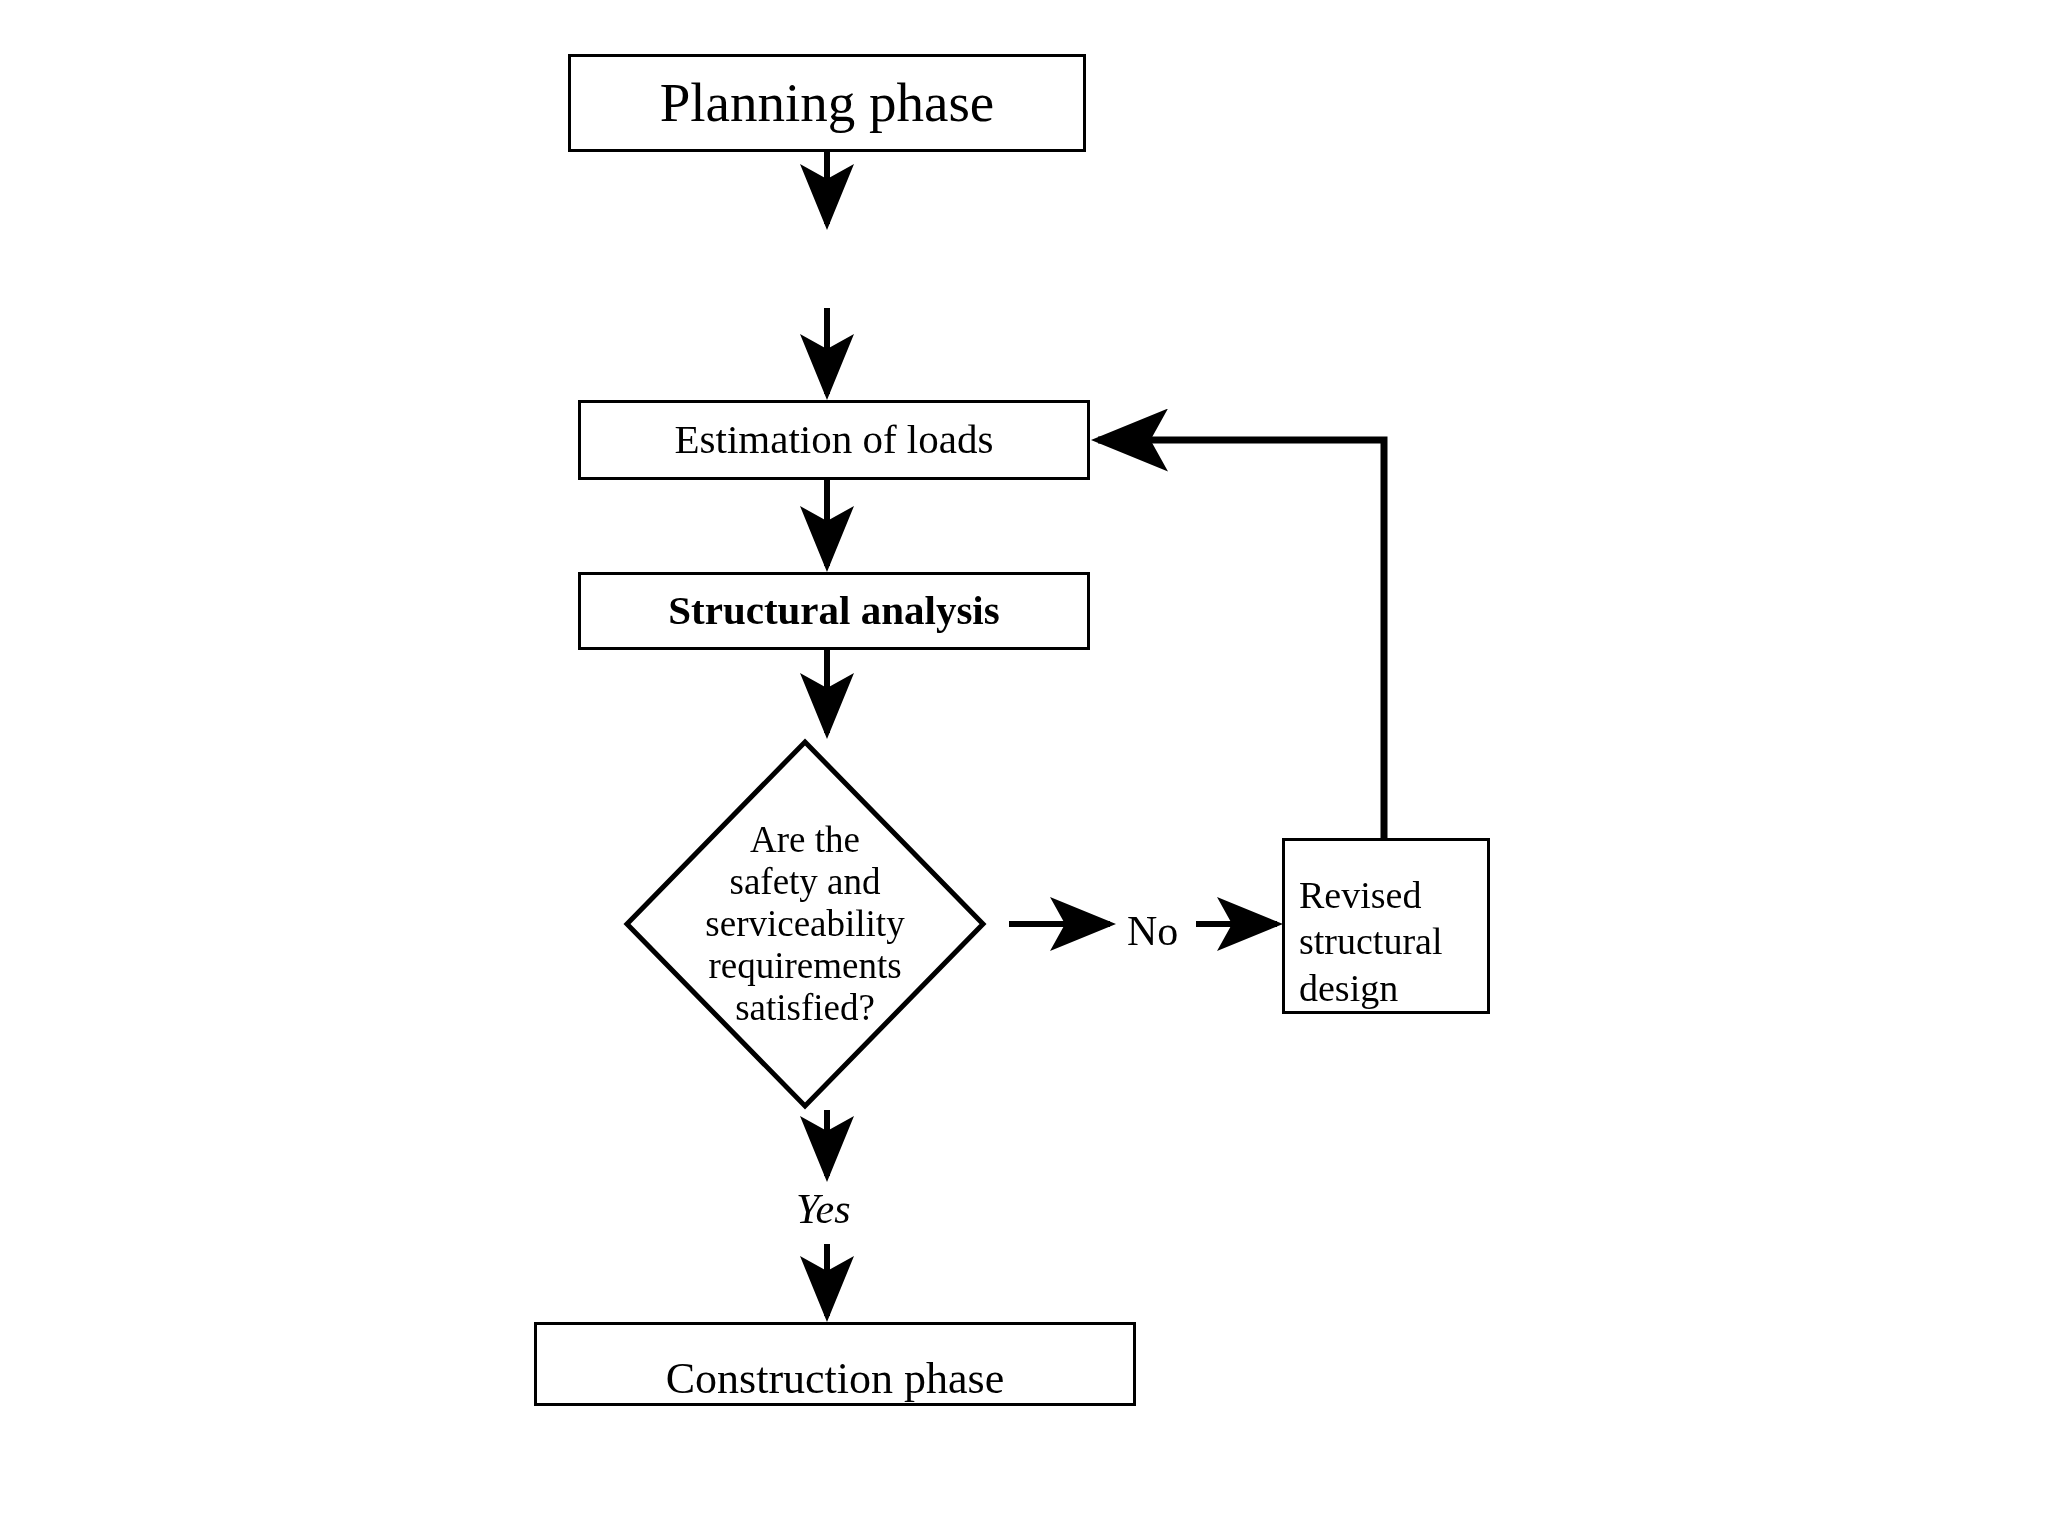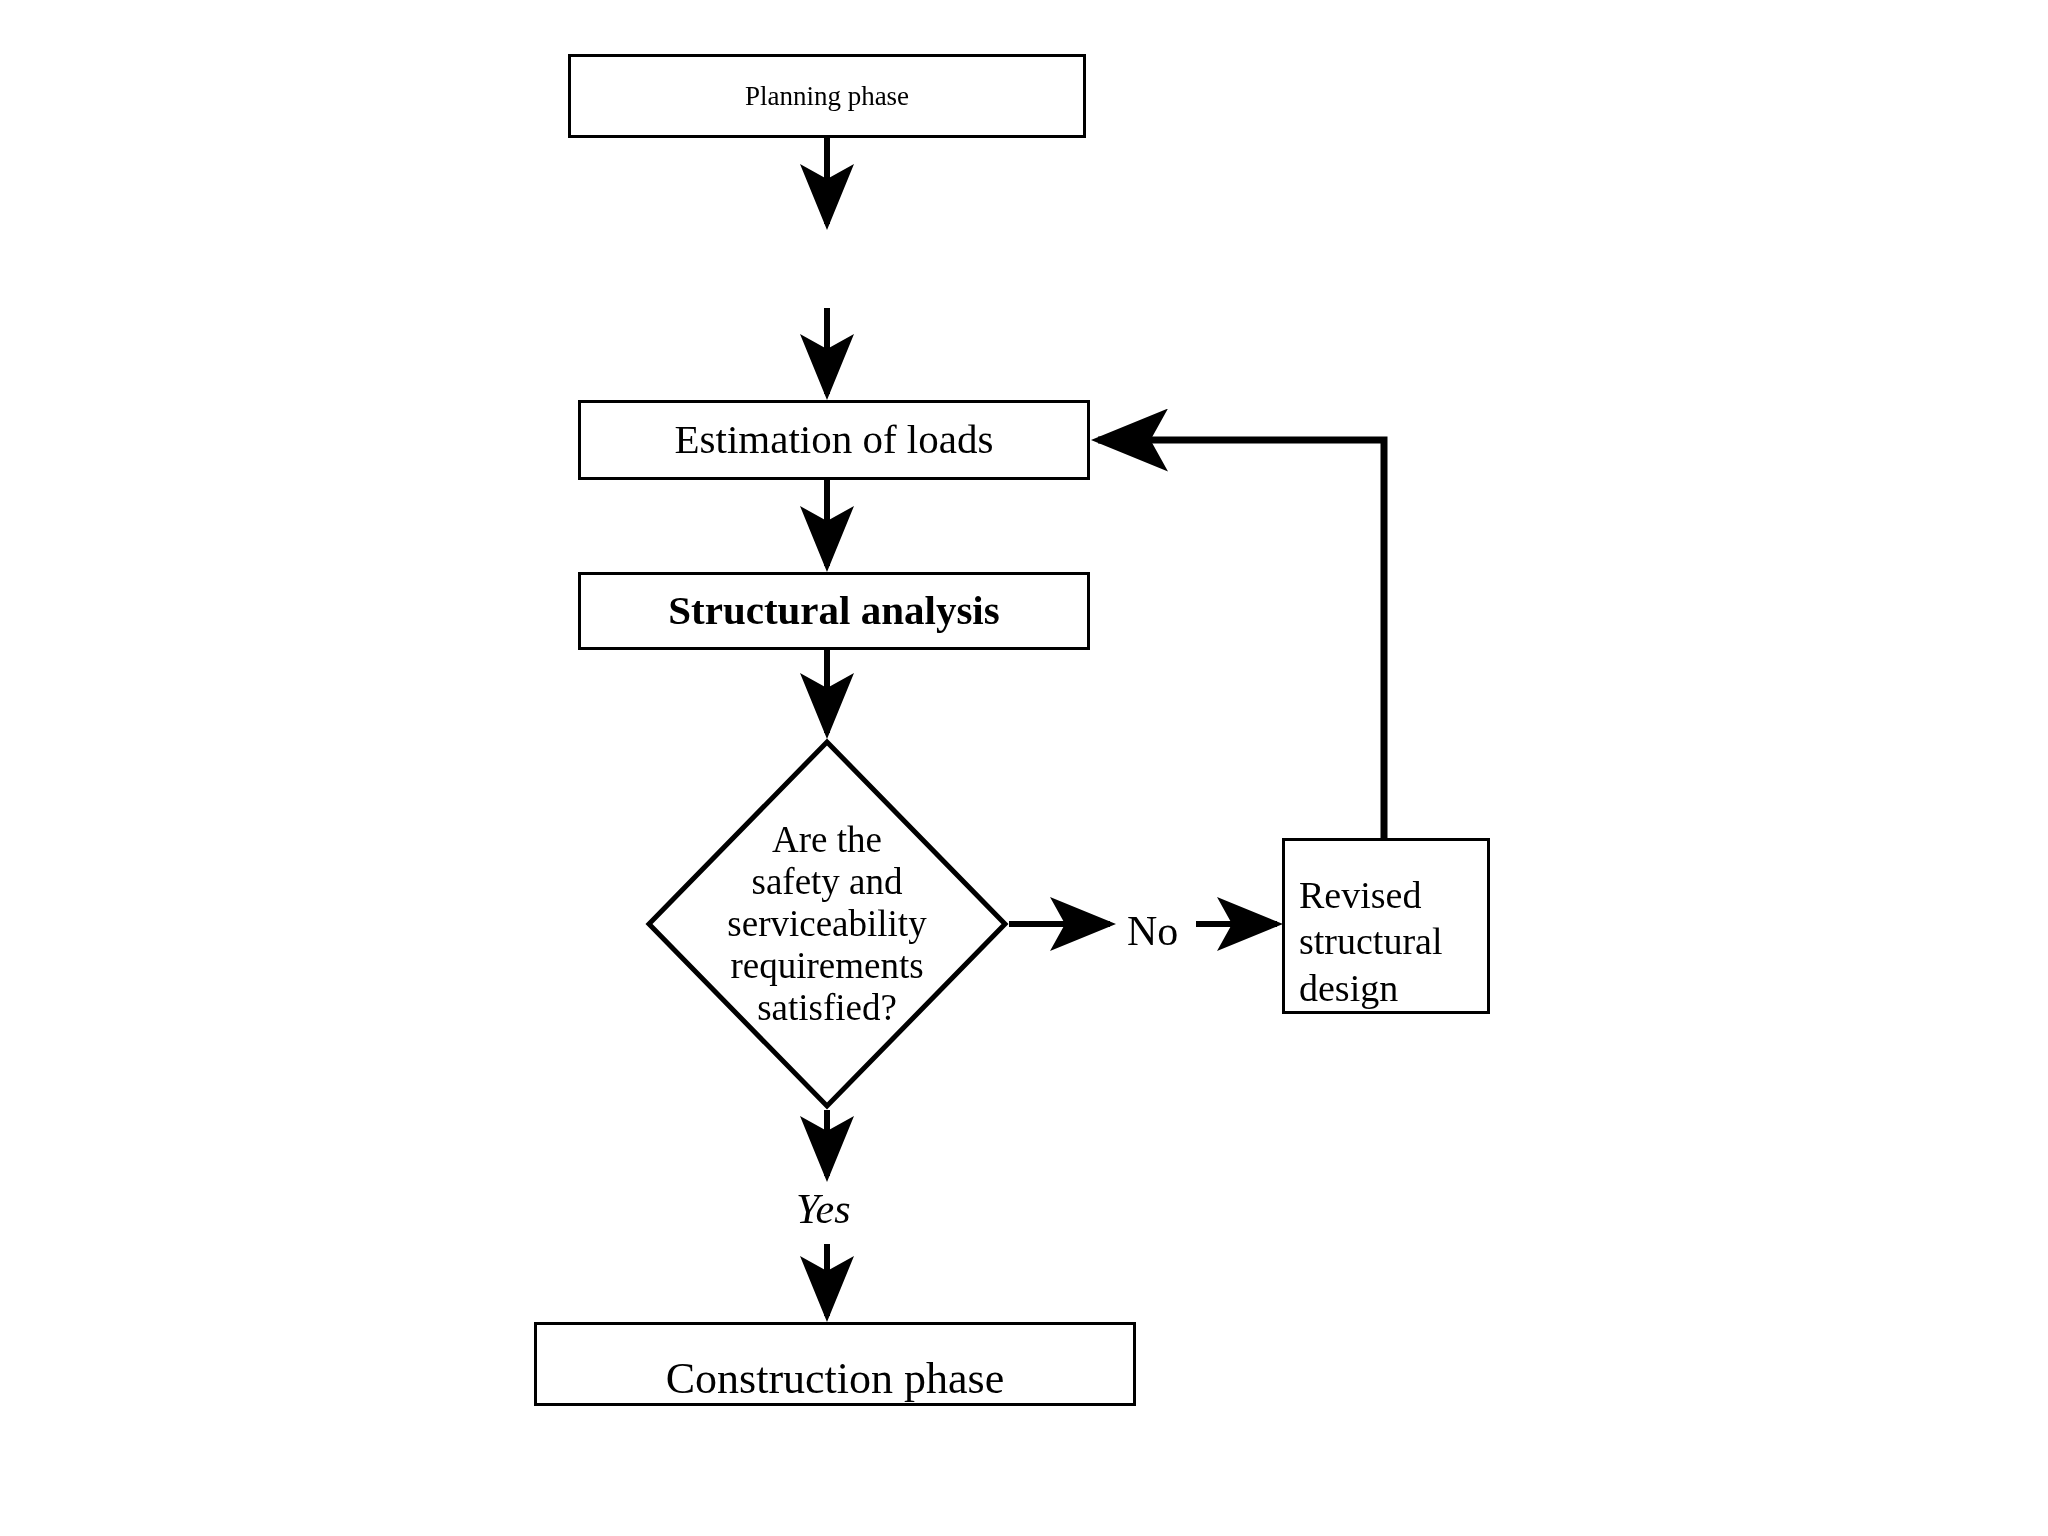--- a/index.html
+++ b/index.html
@@ -40,21 +40,21 @@
     justify-content: center;
     text-align: center;
     line-height: 1.12;
   }
   .node-box .label {
     display: block;
     padding: 0 10px;
     white-space: pre-line;
   }
 
-  #node-planning      { left: 568px;  top: 54px;   width: 518px;  height: 84px;  font-size: 27px; }
+  #node-planning      { left: 568px;  top: 54px;   width: 518px;  height: 98px;  font-size: 55px; }
   #node-preliminary   { left: 580px;  top: 230px;  width: 508px;  height: 78px;  font-size: 41px; }
   #node-estimation    { left: 578px;  top: 400px;  width: 512px;  height: 80px;  font-size: 41px; }
   #node-analysis      { left: 578px;  top: 572px;  width: 512px;  height: 78px;  font-size: 41px; font-weight: bold; }
   #node-construction  { left: 534px;  top: 1322px; width: 602px;  height: 84px;  font-size: 44px; align-items: flex-end; }
 
   
   #node-revised {
     left: 1282px;
     top: 838px;
     width: 208px;
@@ -65,21 +65,21 @@
     line-height: 1.22;
     align-items: flex-end;
   }
   #node-revised .label {
     padding: 0 0 0 14px;
   }
 
   
   #node-decision {
     position: absolute;
-    left: 645px;
+    left: 623px;
     top: 738px;
     width: 364px;
     height: 372px;
   }
   #node-decision .diamond-shape {
     position: absolute;
     left: 0; top: 0;
     width: 100%; height: 100%;
   }
   #node-decision .diamond-text {

